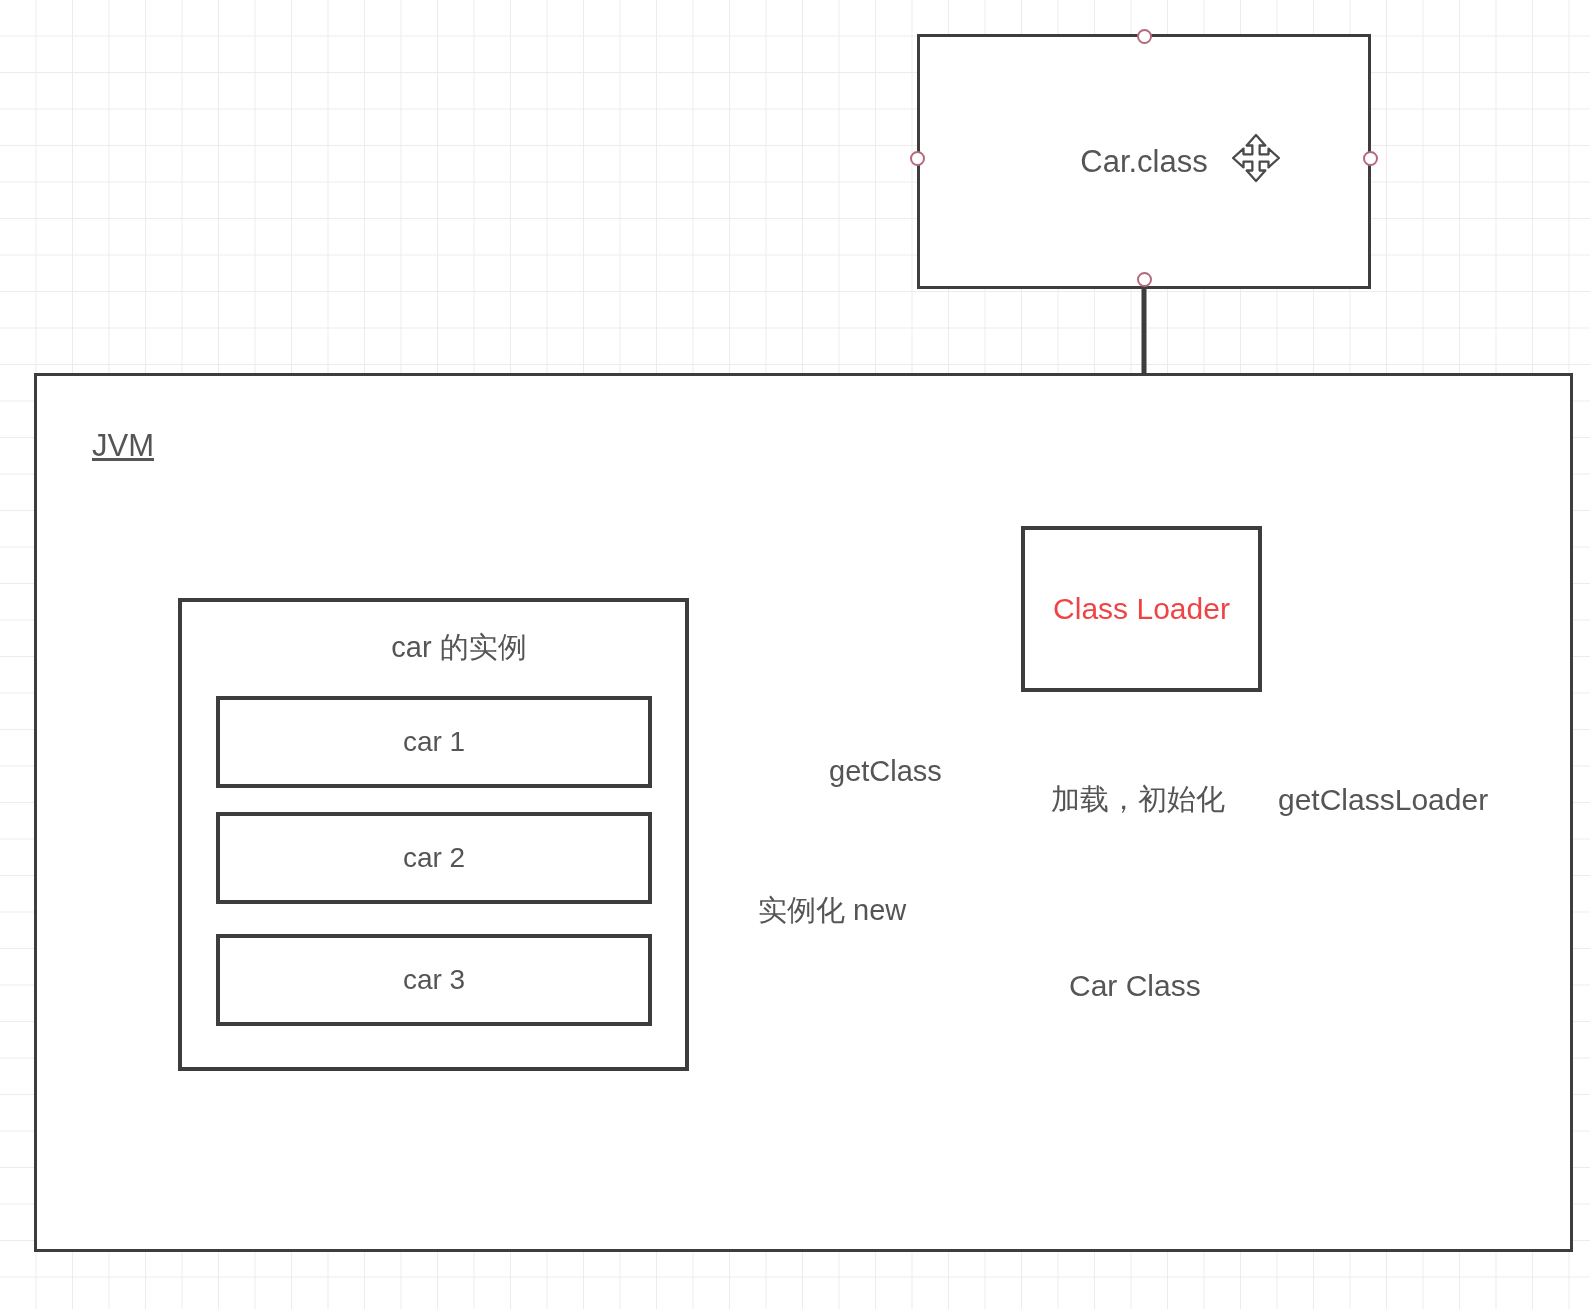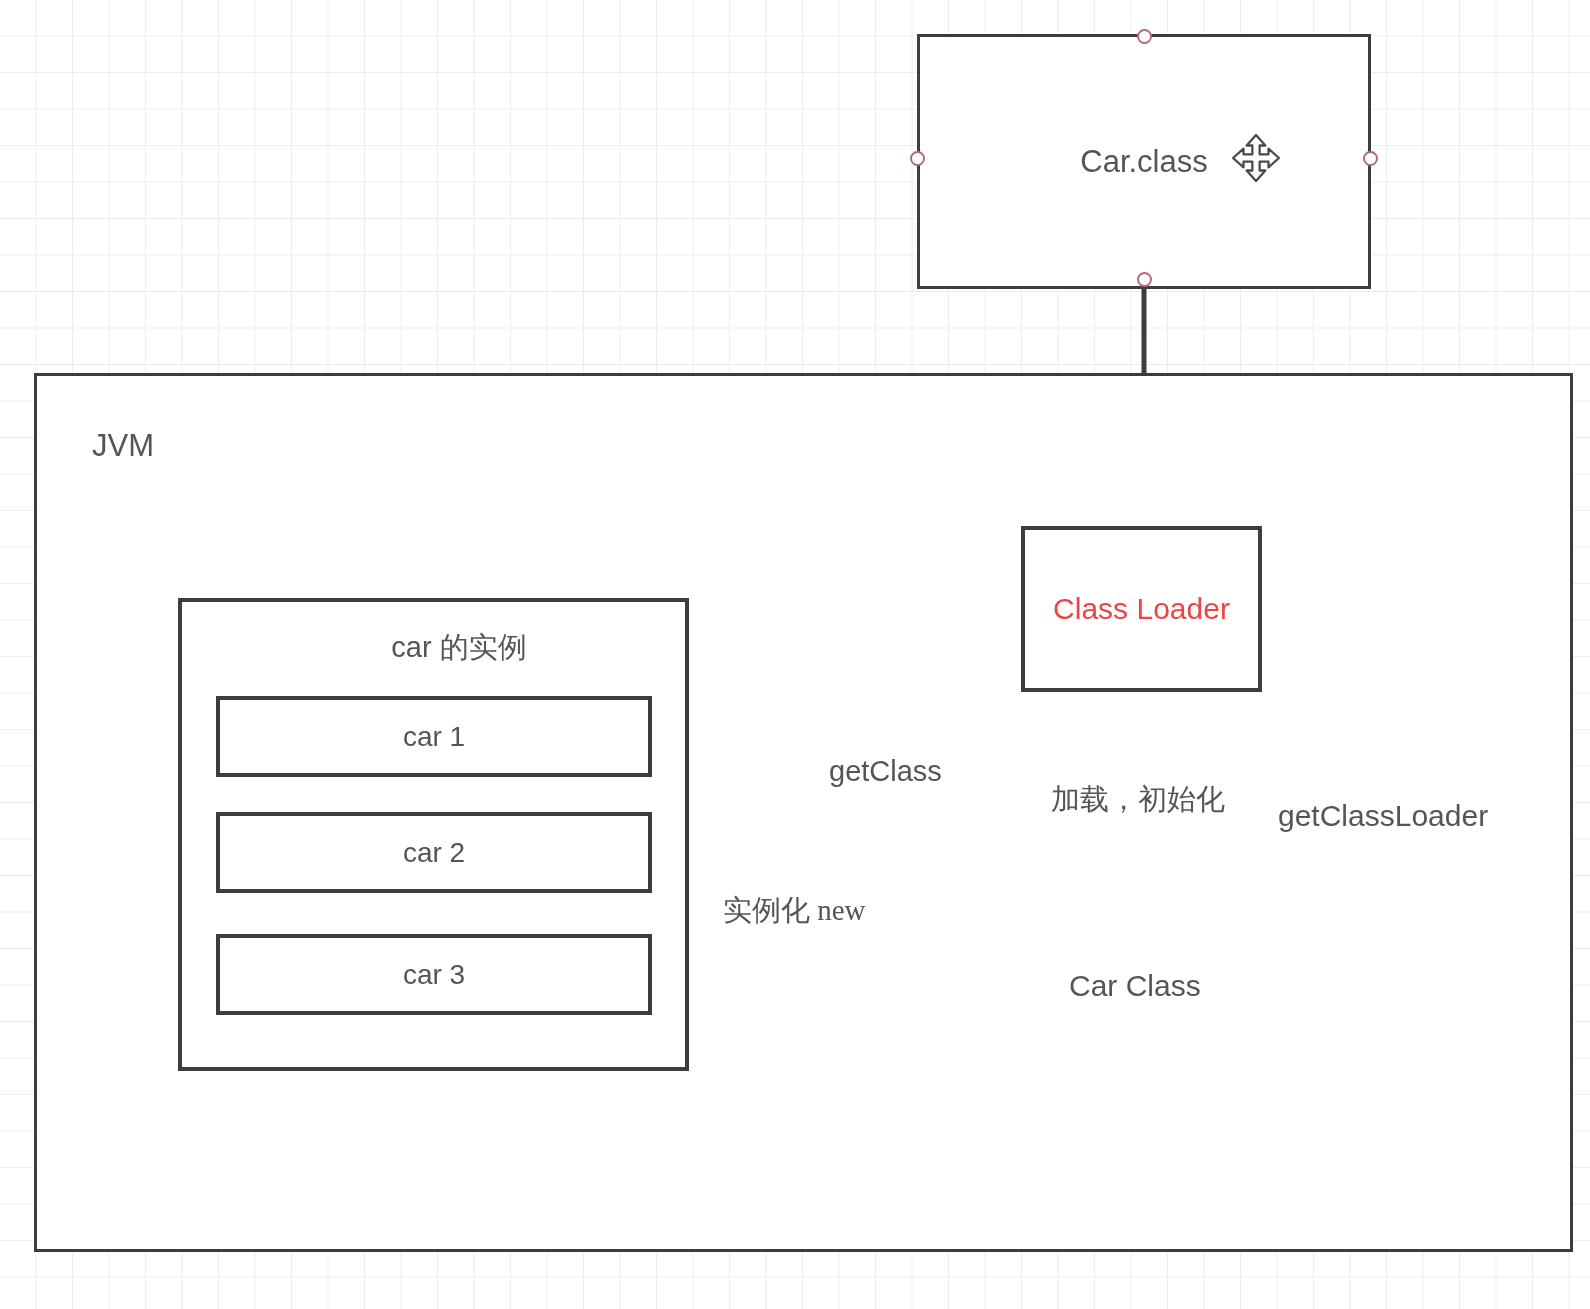--- a/index.html
+++ b/index.html
@@ -82,41 +82,42 @@
   
   #jvm-box {
     left: 34px; top: 373px;
     width: 1539px; height: 879px;
     z-index: 1;
   }
   #jvm-label {
     left: 92px; top: 430px;
     font-size: 31px;
     z-index: 4;
+    text-decoration: underline;
   }
 
   
   #instances-box {
     left: 178px; top: 598px;
     width: 511px; height: 473px;
     border-width: 4px;
     z-index: 2;
   }
   #instances-title {
     left: 178px; top: 633px;
     width: 562px;
     text-align: center;
     font-size: 29px;
     z-index: 4;
   }
   .car-item {
     position: absolute;
     left: 216px;
     width: 436px;
-    height: 81px;
+    height: 92px;
     box-sizing: border-box;
     background: #ffffff;
     border: 4px solid #3d3d3d;
     z-index: 3;
     display: flex;
     align-items: center;
     justify-content: center;
     color: #555555;
     font-size: 28px;
   }
@@ -157,29 +158,27 @@
     z-index: 5;
     background: rgba(255,255,255,0.9);
     padding: 1px 3px;
   }
   #label-getclassloader {
     left: 1275px; top: 784px;
     font-size: 30px;
     z-index: 5;
     background: rgba(255,255,255,0.9);
     padding: 1px 3px;
-    margin-top: 16px;
   }
   #label-new-instance {
-    left: 720px; top: 895px;
+    left: 755px; top: 895px;
     font-size: 29px;
     z-index: 5;
     background: rgba(255,255,255,0.9);
     padding: 1px 3px;
-    font-family: Liberation Serif, serif;
   }
 </style>
 </head>
 <body>
 
 <div id="canvas">
 
   <svg class="svg-layer" viewBox="0 0 1590 1309" xmlns="http://www.w3.org/2000/svg">
     <defs>
       <marker id="arrowSolid" viewBox="0 0 12 12" refX="10" refY="6" markerWidth="7" markerHeight="7" orient="auto-start-reverse">

